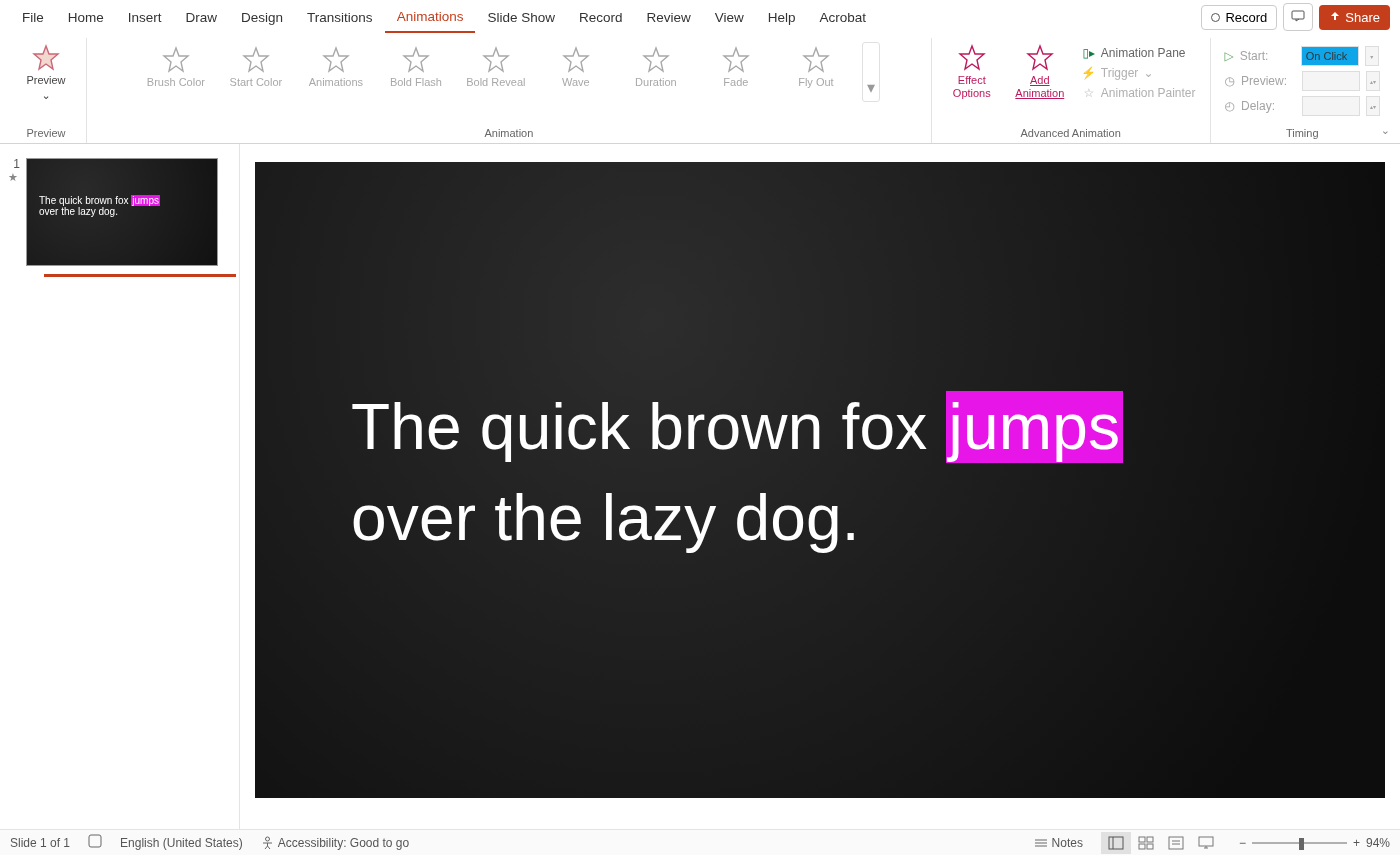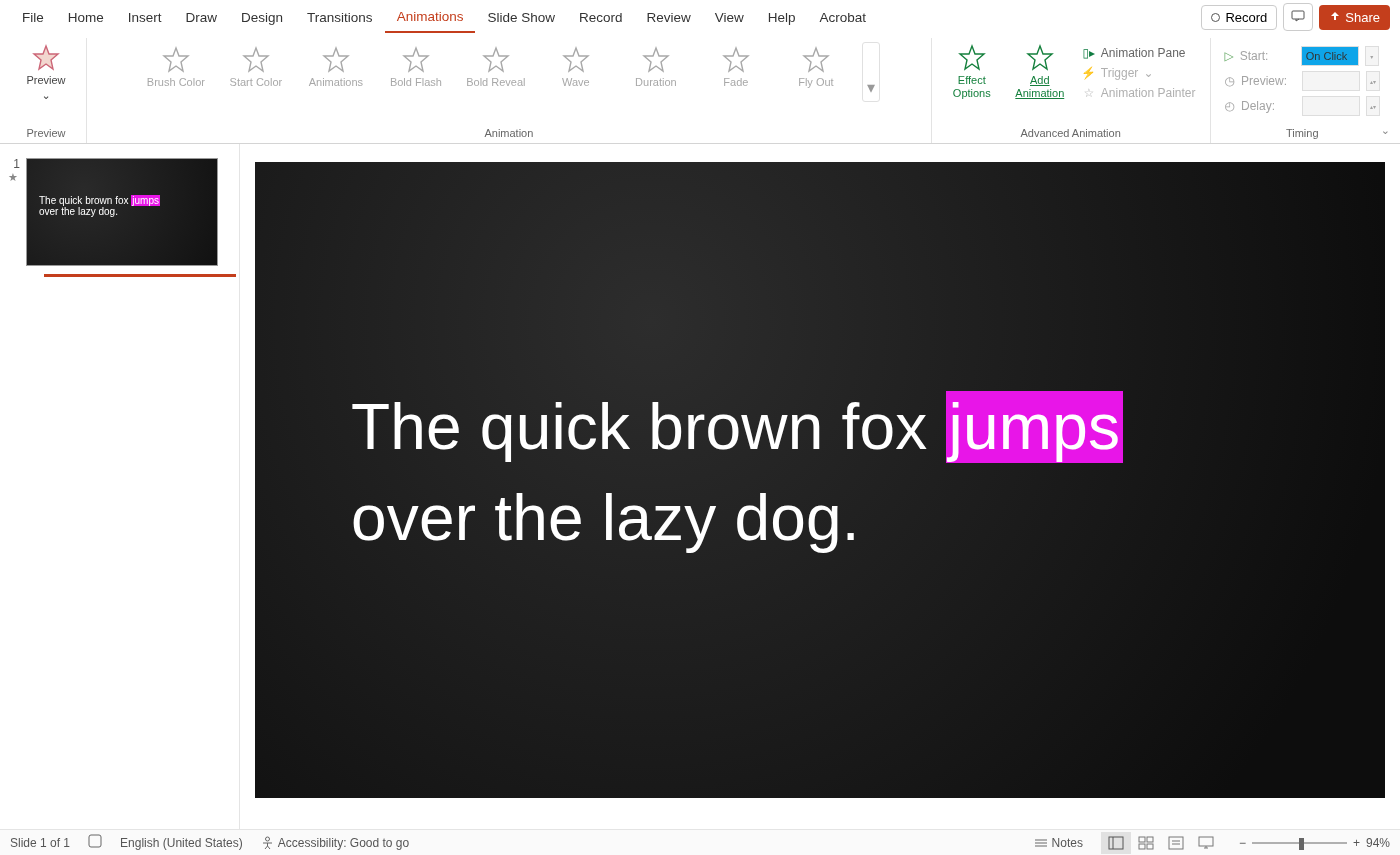--- a/index.html
+++ b/index.html
@@ -15,21 +15,21 @@
 .menubar .iconbtn { border: 1px solid #ccc; border-radius: 4px; padding: 4px 7px; margin-left: 6px; cursor: pointer; }
 .menubar .share { background: #c43e1c; color: #fff; border-radius: 4px; padding: 5px 10px; margin-left: 6px; font-size: 13px; display: flex; align-items: center; gap: 4px; cursor: pointer; font-weight: 500; }
 
 
 .ribbon { height: 110px; display: flex; border-bottom: 1px solid #d4d4d4; padding: 4px 6px 0 6px; position: relative; }
 .ribbon-group { display: flex; flex-direction: column; align-items: center; border-right: 1px solid #e3e3e3; padding: 0 8px; }
 .ribbon-group.noborder { border-right: none; }
 .ribbon-group .tools { display: flex; align-items: flex-start; gap: 4px; flex: 1; padding-top: 4px; }
 .ribbon-group .label { font-size: 11px; color: #666; padding: 3px 0 4px; }
 .bigbtn { display: flex; flex-direction: column; align-items: center; width: 64px; padding: 2px 2px; cursor: pointer; color: #444; gap: 2px; }
-.bigbtn.disabled { color: #15803d; cursor: default; }
+.bigbtn.disabled { color: #be185d; cursor: default; }
 .bigbtn .bl { font-size: 11px; text-align: center; line-height: 1.2; }
 .anim-item { width: 76px; display: flex; flex-direction: column; align-items: center; gap: 2px; color: #a8a8a8; padding: 4px 0; }
 .anim-item .al { font-size: 11px; text-align: center; }
 .gallery-more { width: 18px; height: 60px; border: 1px solid #e0e0e0; display: flex; flex-direction: column; justify-content: flex-end; align-items: center; color: #999; padding-bottom: 4px; margin-left: 4px; border-radius: 3px; }
 .adv-col { display: flex; flex-direction: column; gap: 6px; padding: 4px 6px; font-size: 12px; color: #666; }
 .adv-row { display: flex; align-items: center; gap: 5px; cursor: pointer; }
 .adv-row.disabled { color: #b0b0b0; }
 .adv-row .ic { width: 14px; text-align: center; font-size: 12px; }
 .ic.green { color: #107c41; }
 .timing-col { display: flex; flex-direction: column; gap: 5px; padding: 4px 6px; font-size: 12px; color: #a4a4a4; }

